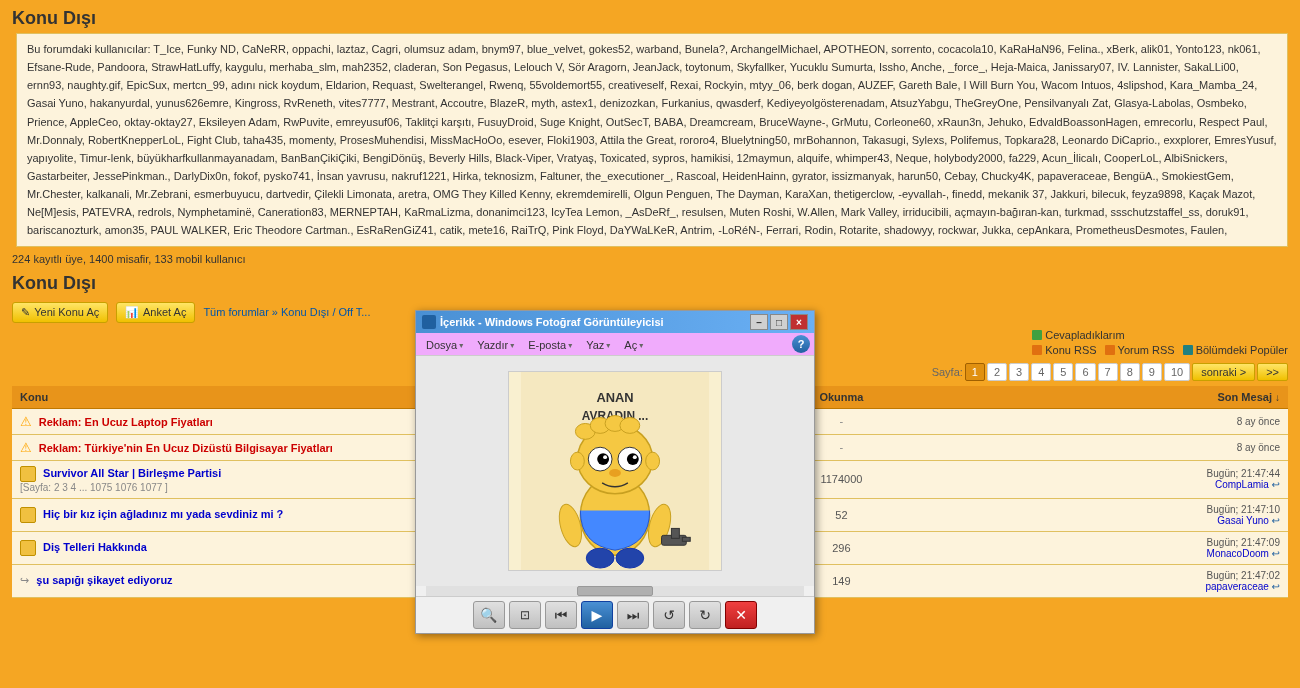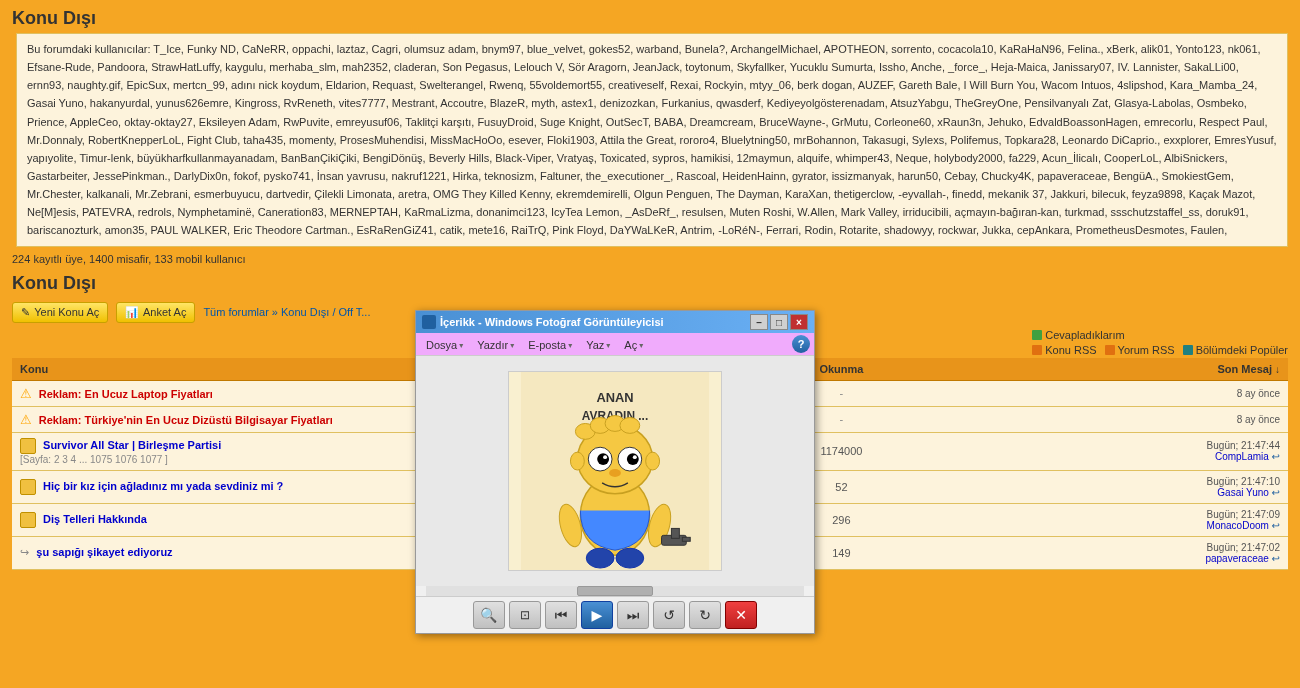--- a/index.html
+++ b/index.html
@@ -511,20 +511,38 @@
               <span>Yorum RSS</span>
             </div>
             <div class="rpl-item">
               <span class="rpl-icon teal"></span>
               <span>Bölümdeki Popüler</span>
             </div>
           </div>
         </div>
       </div>
 
+      <div class="pagination-row">
+        <div></div>
+        <div class="page-links">
+          <span>Sayfa:</span>
+          <span class="page-link active">1</span>
+          <span class="page-link">2</span>
+          <span class="page-link">3</span>
+          <span class="page-link">4</span>
+          <span class="page-link">5</span>
+          <span class="page-link">6</span>
+          <span class="page-link">7</span>
+          <span class="page-link">8</span>
+          <span class="page-link">9</span>
+          <span class="page-link">10</span>
+          <span class="page-link next-btn">sonraki &gt;</span>
+          <span class="page-link next-btn">&gt;&gt;</span>
+        </div>
+      </div>
 
       <table class="topics-table">
         <thead>
           <tr>
             <th style="width:50%">
               <span>Konu</span>
             </th>
             <th style="width:10%; text-align:center">
               <span>Cevaplar</span>
             </th>

